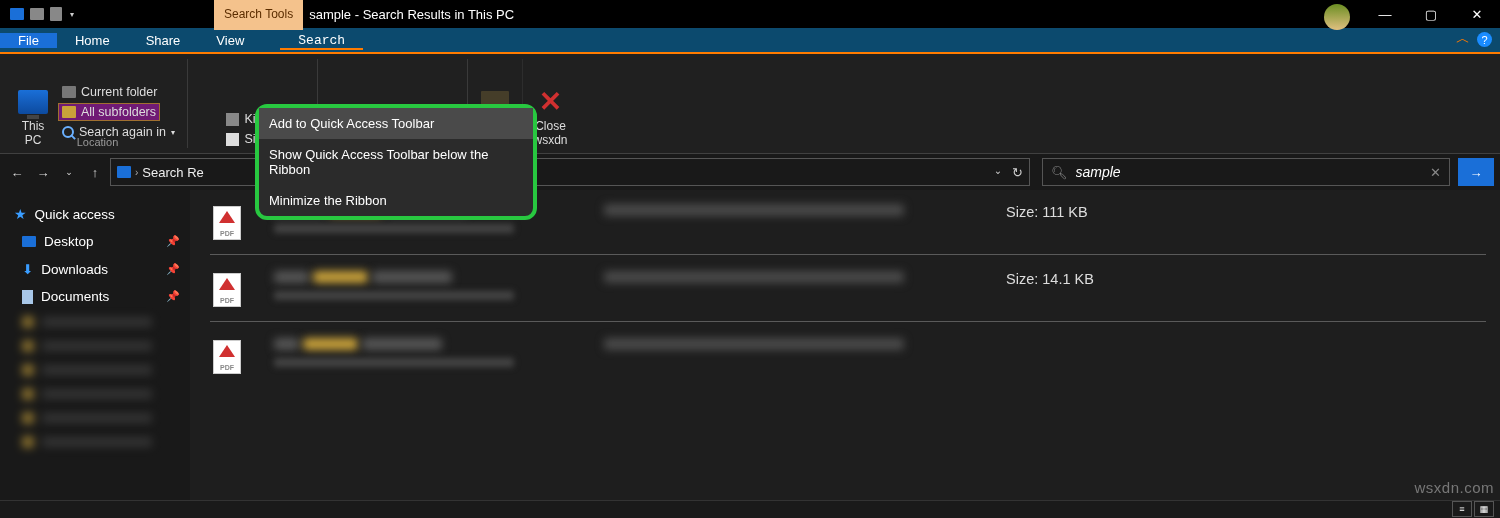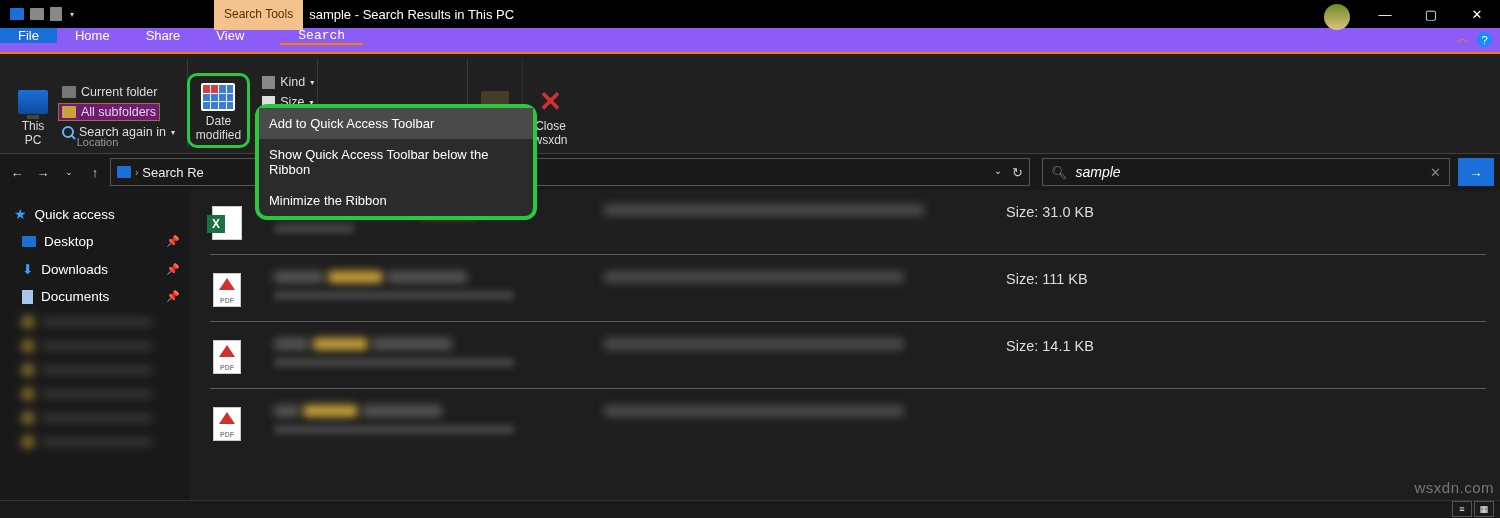--- a/index.html
+++ b/index.html
@@ -9,21 +9,21 @@
 .titlebar { height: 28px; display: flex; align-items: center; background: #000; position: relative; }
 .qat { display: flex; align-items: center; gap: 6px; padding-left: 10px; }
 .qat-dropdown { color: #ccc; font-size: 8px; margin-left: 2px; }
 .search-tools-tab { background: #f4c28c; color: #5b2d00; padding: 0 10px; height: 32px; display: flex; align-items: center; margin-left: 140px; font-size: 12px; }
 .title-text { color: #fff; margin-left: 6px; font-size: 13px; }
 .window-controls { position: absolute; right: 0; top: 0; display: flex; height: 28px; }
 .window-controls .wc { width: 46px; display: flex; align-items: center; justify-content: center; color: #fff; }
 .avatar { position: absolute; right: 150px; top: 4px; width: 26px; height: 26px; border-radius: 50%; background: linear-gradient(#6b8e23,#e0c080); }
 
 
-.menubar { height: 26px; display: flex; align-items: flex-start; background: #8b5cf6; border-bottom: 2px solid #ff7b00; }
+.menubar { height: 26px; display: flex; align-items: center; background: #0c4a6e; border-bottom: 2px solid #ff7b00; }
 .file-tab { background: #1a6fd8; color: #fff; padding: 0 18px; display: flex; align-items: center; font-size: 13px; }
 .menu-tab { color: #fff; padding: 0 18px; display: flex; align-items: center; font-size: 13px; position: relative; }
 .menu-tab.active::after { content:""; position:absolute; left:0; right:0; bottom:-2px; height:2px; background:#ff7b00; }
 .collapse-chevron { position: absolute; right: 30px; top: 30px; color: #ff7b00; font-size: 14px; }
 .help-icon { position: absolute; right: 8px; top: 32px; width: 15px; height: 15px; border-radius: 50%; background:#1a8cff; color:#fff; font-size:11px; display:flex;align-items:center;justify-content:center; }
 
 
 .ribbon { height: 100px; background: #202020; display: flex; padding: 5px 8px; border-bottom: 1px solid #404040; }
 .ribbon-group { display:flex; flex-direction:column; align-items:center; justify-content:flex-end; padding: 0 8px; border-right: 1px solid #3a3a3a; position:relative; }
 .ribbon-group:last-child { border-right:none; }
@@ -145,42 +145,20 @@
             <span>Search again in</span>
             <span style="font-size:8px;">▾</span>
           </div>
       </div>
     </div>
     <div class="grp-label">Location</div>
   </div>
 
   <div class="ribbon-group" style="width:130px;">
     <div style="display:flex;gap:8px;align-items:flex-start;">
-      <div class="date-modified-wrap">
-        <div class="big-btn">
-          <div class="icon-box">
-              <div class="date-ico">
-                <span></span>
-                <span></span>
-                <span></span>
-                <span></span>
-                <span></span>
-                <span></span>
-                <span></span>
-                <span></span>
-                <span></span>
-                <span></span>
-                <span></span>
-                <span></span>
-              </div>
-            </div>
-          <span style="white-space:pre;">Date
-modified</span>
-        </div>
-      </div>
       <div class="stack">
         <div class="small-row">
             <span style="width:13px;height:13px;background:#888;"></span>
             <span>Kind</span>
             <span style="font-size:8px;">▾</span>
           </div>
         <div class="small-row">
             <span style="width:13px;height:13px;background:#ddd;"></span>
             <span>Size</span>
             <span style="font-size:8px;">▾</span>
@@ -296,84 +274,67 @@
       </div>
     <div class="side-blur">
         <div class="dot"></div>
         <div class="bar"></div>
       </div>
   </div>
 
   <div class="content">
     <div class="result-row">
       <div class="ficon">
-          <div class="excel-ico"></div>
+          <div class="pdf-ico">
+            <div class="tri"></div>
+            <div class="lbl">PDF</div>
+          </div>
         </div>
       <div class="texts">
         <div style="display:flex;gap:4px;">
-            <div class="bl" style="width:140px;background:#555;"></div>
-            <div class="bl" style="width:60px;background:#c9a23a;"></div>
-            <div class="bl" style="width:40px;background:#555;"></div>
-          </div>
-        <div class="bl2" style="width:80px;background:#444;"></div>
+            <div class="bl" style="width:50px;background:#555;"></div>
+            <div class="bl" style="width:55px;background:#c9a23a;"></div>
+            <div class="bl" style="width:80px;background:#555;"></div>
+          </div>
+        <div class="bl2" style="width:240px;background:#444;"></div>
       </div>
       <div class="path">
-          <div class="bl" style="width:320px;background:#4a4a4a;"></div>
-        </div>
-      <div class="size">Size: 31.0 KB</div>
+          <div class="bl" style="width:300px;background:#4a4a4a;"></div>
+        </div>
+      <div class="size">Size: 111 KB</div>
     </div>
     <div class="result-row">
       <div class="ficon">
           <div class="pdf-ico">
             <div class="tri"></div>
             <div class="lbl">PDF</div>
           </div>
         </div>
       <div class="texts">
         <div style="display:flex;gap:4px;">
-            <div class="bl" style="width:50px;background:#555;"></div>
+            <div class="bl" style="width:35px;background:#555;"></div>
             <div class="bl" style="width:55px;background:#c9a23a;"></div>
             <div class="bl" style="width:80px;background:#555;"></div>
           </div>
         <div class="bl2" style="width:240px;background:#444;"></div>
       </div>
       <div class="path">
           <div class="bl" style="width:300px;background:#4a4a4a;"></div>
         </div>
-      <div class="size">Size: 111 KB</div>
+      <div class="size">Size: 14.1 KB</div>
     </div>
     <div class="result-row">
       <div class="ficon">
           <div class="pdf-ico">
             <div class="tri"></div>
             <div class="lbl">PDF</div>
           </div>
         </div>
       <div class="texts">
         <div style="display:flex;gap:4px;">
-            <div class="bl" style="width:35px;background:#555;"></div>
-            <div class="bl" style="width:55px;background:#c9a23a;"></div>
-            <div class="bl" style="width:80px;background:#555;"></div>
-          </div>
-        <div class="bl2" style="width:240px;background:#444;"></div>
-      </div>
-      <div class="path">
-          <div class="bl" style="width:300px;background:#4a4a4a;"></div>
-        </div>
-      <div class="size">Size: 14.1 KB</div>
-    </div>
-    <div class="result-row">
-      <div class="ficon">
-          <div class="pdf-ico">
-            <div class="tri"></div>
-            <div class="lbl">PDF</div>
-          </div>
-        </div>
-      <div class="texts">
-        <div style="display:flex;gap:4px;">
             <div class="bl" style="width:25px;background:#555;"></div>
             <div class="bl" style="width:55px;background:#c9a23a;"></div>
             <div class="bl" style="width:80px;background:#555;"></div>
           </div>
         <div class="bl2" style="width:240px;background:#444;"></div>
       </div>
       <div class="path">
           <div class="bl" style="width:300px;background:#4a4a4a;"></div>
         </div>
     </div>

